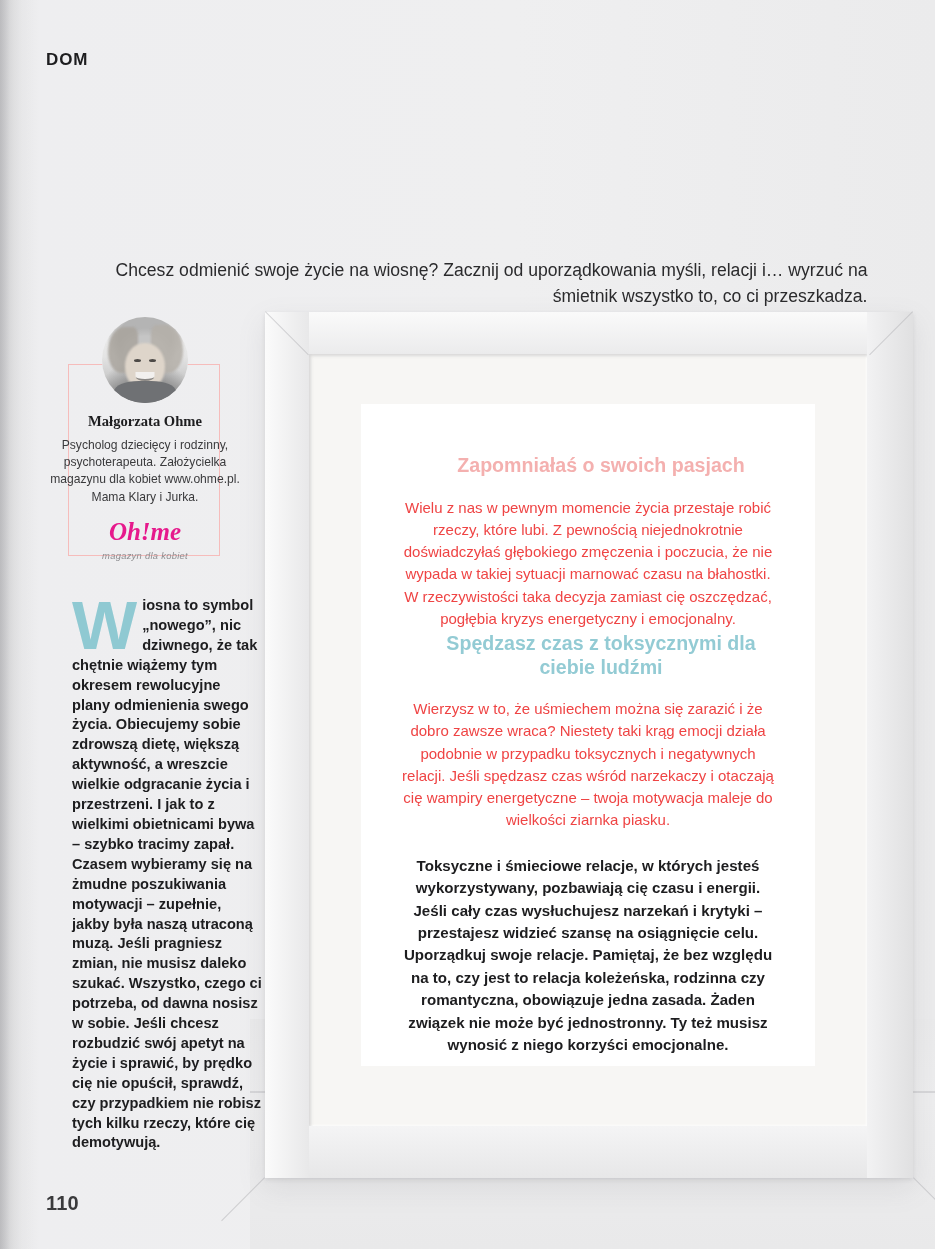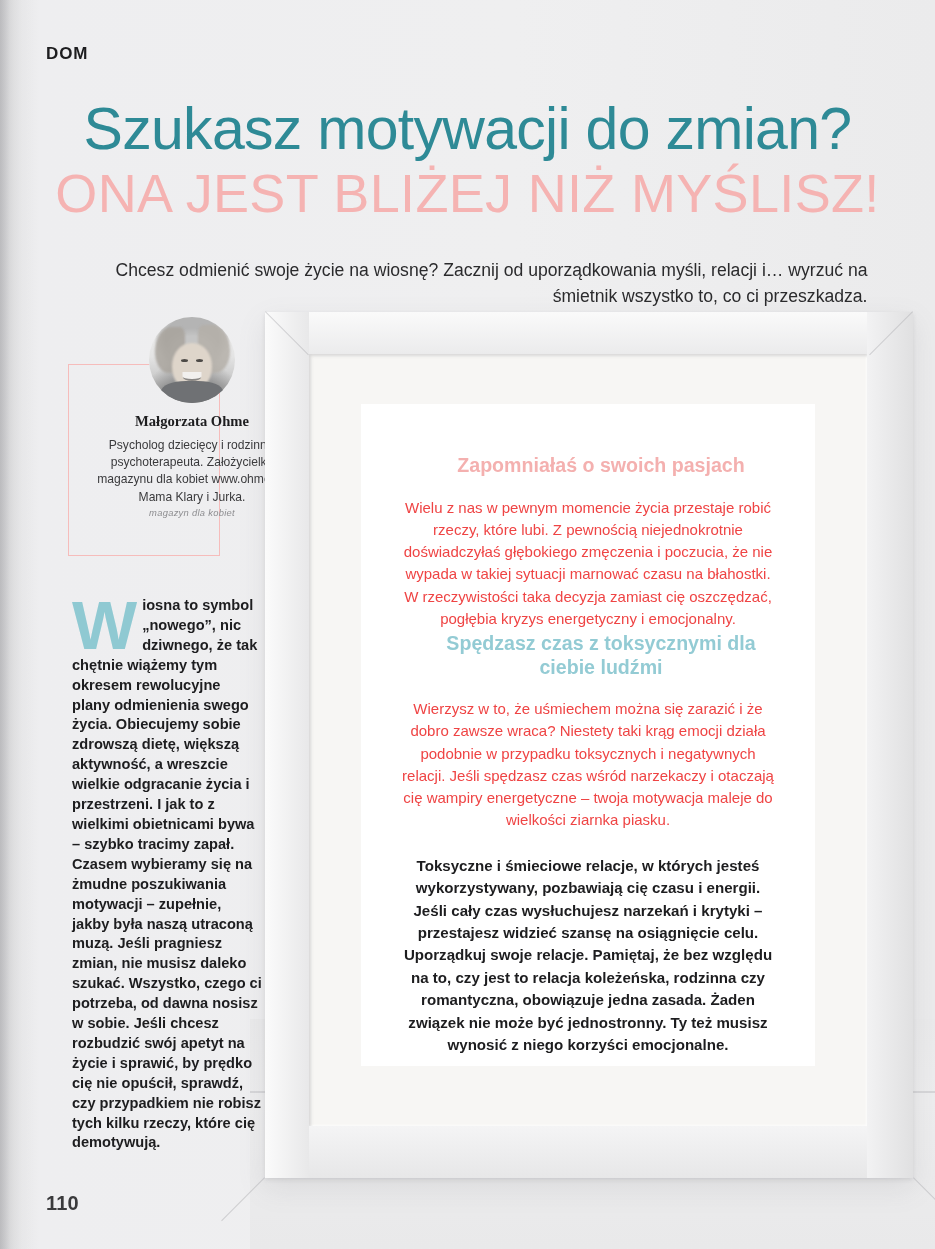--- a/index.html
+++ b/index.html
@@ -50,21 +50,21 @@
     left: 250px; right: 0;
     bottom: 156px;
     height: 2px;
     background: rgba(195,195,198,0.55);
   }
 
   
   .kicker {
     position: absolute;
     left: 46px;
-    top: 44px;
+    top: 50px;
     font-size: 17px;
     font-weight: bold;
     letter-spacing: 0.055em;
     color: #1d1d1f;
   }
 
   
   .headline {
     position: absolute;
     left: 0; right: 0;
@@ -111,21 +111,20 @@
     height: 192px;
     border: 1.6px solid #f6bcbb;
     background: transparent;
   }
   .bio-inner {
     position: absolute;
     left: -26px;
     top: -48px;
     width: 204px;
     text-align: center;
-    margin-left: 47px;
   }
   .bio-photo {
     width: 86px;
     height: 86px;
     border-radius: 50%;
     margin: 0 auto;
     position: relative;
     overflow: hidden;
     background: #f3f3f3;
   }
@@ -359,41 +358,42 @@
 </head>
 <body>
 
 <div class="page">
 
   <div class="surface"></div>
   <div class="surface-line"></div>
 
   <div class="kicker">DOM</div>
 
-  <div class="headline">
-    <div class="headline-line1">Szukasz motywacji do zmian?</div>
-    <div class="headline-line2">ONA JEST BLIŻEJ NIŻ MYŚLISZ!</div>
-  </div>
 
   <div class="lead">Chcesz odmienić swoje życie na wiosnę? Zacznij od uporządkowania myśli, relacji i… wyrzuć na śmietnik wszystko to, co ci przeszkadza.</div>
 
   <div class="bio">
     <div class="bio-inner">
       <div class="bio-photo">
         <div class="ph-bg"></div>
         <div class="ph-hair-l"></div>
         <div class="ph-hair-r"></div>
         <div class="ph-face"></div>
         <div class="ph-eye-l"></div>
         <div class="ph-eye-r"></div>
         <div class="ph-smile"></div>
         <div class="ph-body"></div>
       </div>
       <div class="bio-name">Małgorzata Ohme</div>
       <div class="bio-desc">Psycholog dziecięcy i rodzinny, psychoterapeuta. Założycielka magazynu dla kobiet www.ohme.pl. Mama Klary i Jurka.</div>
+      <div class="bio-logo">
+        <svg width="104" height="34" viewBox="0 0 104 34" aria-hidden="true">
+          <text x="52" y="25" text-anchor="middle" font-family="Liberation Serif, serif" font-size="25" font-style="italic" font-weight="bold" fill="#e6198c">Oh!me</text>
+        </svg>
+      </div>
       <div class="bio-logo-sub">magazyn dla kobiet</div>
     </div>
   </div>
 
   <div class="left-col">
     <span class="dropcap">W</span><span>iosna to symbol „nowego”, nic dziwnego, że tak chętnie wiążemy tym okresem rewolucyjne plany odmienienia swego życia. Obiecujemy sobie zdrowszą dietę, większą aktywność, a wreszcie wielkie odgracanie życia i przestrzeni. I jak to z wielkimi obietnicami bywa – szybko tracimy zapał. Czasem wybieramy się na żmudne poszukiwania motywacji – zupełnie, jakby była naszą utraconą muzą. Jeśli pragniesz zmian, nie musisz daleko szukać. Wszystko, czego ci potrzeba, od dawna nosisz w sobie. Jeśli chcesz rozbudzić swój apetyt na życie i sprawić, by prędko cię nie opuścił, sprawdź, czy przypadkiem nie robisz tych kilku rzeczy, które cię demotywują.</span>
   </div>
 
   <div class="frame">
     <div class="frame-outer">

